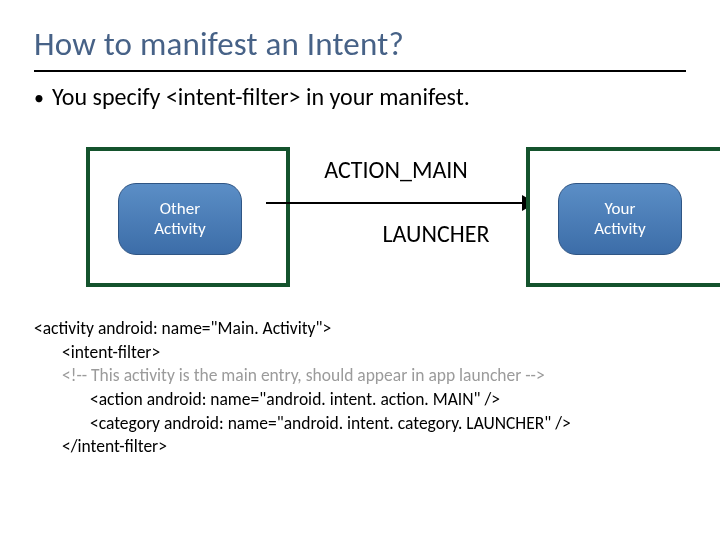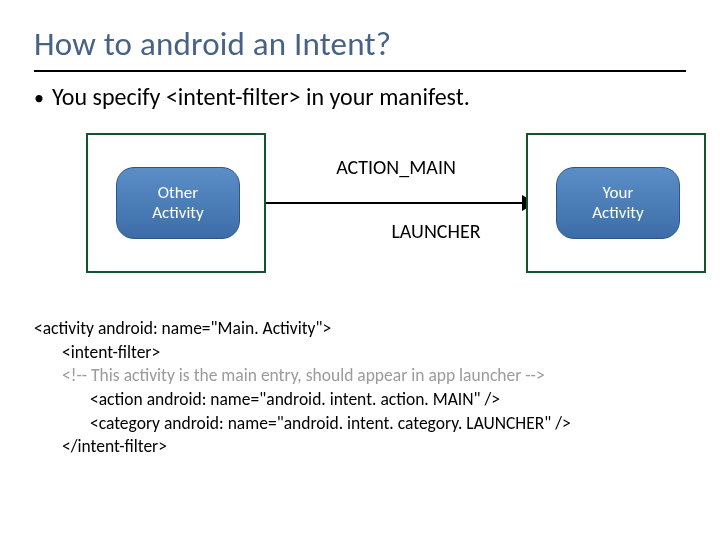--- a/index.html
+++ b/index.html
@@ -4,47 +4,47 @@
 <style>
   * { box-sizing: border-box; margin: 0; padding: 0; }
   html, body { width: 720px; height: 540px; background: #fff; font-family: "Calibri", "Segoe UI", Arial, sans-serif; }
   .slide { width: 720px; height: 540px; padding: 24px 34px 20px 34px; }
   .title { font-size: 33px; color: #476287; font-weight: 400; letter-spacing: 0.2px; }
   .rule { border: none; border-top: 2px solid #000; margin: 6px 0 10px 0; }
   .bullet-row { font-size: 24px; color: #000; display: flex; align-items: baseline; gap: 8px; margin-bottom: 22px; }
   .bullet-dot { font-size: 20px; line-height: 1; color: #000; }
 
   .diagram { position: relative; width: 100%; height: 160px; margin-bottom: 24px; }
-  .big-box { position: absolute; border: 2px solid #14532d; background: #fff; width: 180px; height: 140px; top: 0; }
+  .big-box { position: absolute; border: 4px solid #14532d; background: #fff; width: 204px; height: 140px; top: 14px; }
   .big-box.left { left: 52px; }
   .big-box.right { left: 492px; }
   .rounded { position: absolute; width: 124px; height: 72px; top: 32px; left: 28px;
              background: linear-gradient(#5b8ec6, #3c6da8);
              border: 1px solid #2f5584; border-radius: 18px;
              color: #fff; font-size: 17px; display: flex; align-items: center; justify-content: center;
              text-align: center; line-height: 1.15; }
   .arrow-line { position: absolute; top: 69px; left: 232px; width: 260px; height: 2px; background: #000; }
   .arrow-head { position: absolute; top: 62px; left: 488px; width: 0; height: 0;
                 border-top: 8px solid transparent; border-bottom: 8px solid transparent;
                 border-left: 14px solid #000; }
-  .arrow-label { position: absolute; left: 232px; width: 260px; text-align: center; font-size: 20px; color: #000; }
+  .arrow-label { position: absolute; left: 232px; width: 260px; text-align: center; font-size: 24px; color: #000; }
   .arrow-label.top { top: 22px; }
   .arrow-label.bottom { top: 86px; margin-left: 40px; }
 
   .code-block { font-size: 17.5px; line-height: 1.35; color: #000; }
   .ind1 { padding-left: 28px; }
   .ind2 { padding-left: 56px; }
   .grey { color: #9b9b9b; }
 </style>
 </head>
 <body>
 
 <div class="slide">
 
-  <div class="title">How to android an Intent?</div>
+  <div class="title">How to manifest an Intent?</div>
   <hr class="rule">
 
   <div class="bullet-row">
     <span class="bullet-dot">•</span>
     <span>You specify &lt;intent-filter&gt; in your manifest.</span>
   </div>
 
   <div class="diagram">
     <div class="big-box left">
       <div class="rounded">

